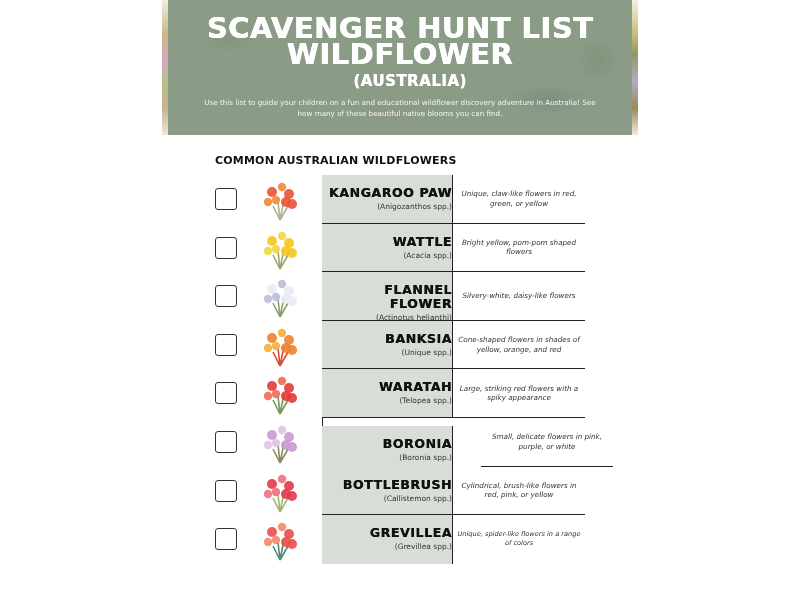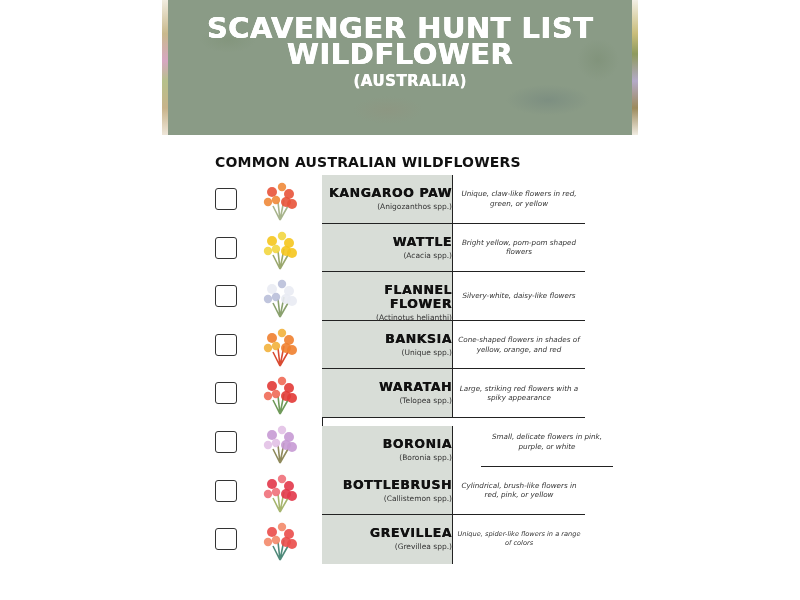--- a/index.html
+++ b/index.html
@@ -20,21 +20,21 @@
               radial-gradient(ellipse 50px 20px at 220px 110px, rgba(150,140,120,0.25), transparent 70%),
               radial-gradient(ellipse 30px 30px at 430px 60px, rgba(110,130,100,0.3), transparent 70%);
             text-align:center; color:#ffffff; }
   .title { font-family:"DejaVu Sans", sans-serif; font-weight:900; font-size:29px; line-height:26px;
            letter-spacing:0.5px; margin-top:15px; text-transform:uppercase;
            text-shadow:0 0 0.6px #fff, 0.5px 0 0 #fff; }
   .subtitle { font-weight:900; font-size:15px; margin-top:5px; letter-spacing:0.5px;
               text-shadow:0.4px 0 0 #fff;padding-left:20px; }
   .intro { font-size:7.2px; line-height:10.5px; margin:8px auto 0; width:400px; color:#f4f6f2; }
 
-  .section-heading { position:absolute; left:215px; top:154px; font-size:14px; font-weight:bold;
+  .section-heading { position:absolute; left:215px; top:154px; font-size:11px; font-weight:bold;
                      letter-spacing:0.2px; color:#111; }
 
   .rows { position:absolute; left:0; top:175px; width:800px; }
   .row { position:absolute; left:0; width:800px; height:48.6px; }
   .checkbox { position:absolute; left:215px; width:20px; height:20px; border:1.3px solid #333;
               border-radius:3px; background:#fff; top:13px; }
   .flower { position:absolute; left:258px; top:3px; width:44px; height:44px; }
 
   .table { position:absolute; left:322px; top:175px; width:263px; height:389px;
            border:1.3px solid #222; box-sizing:border-box; }
@@ -54,20 +54,21 @@
 <body>
 
 <div class="banner-wrap">
   <div class="banner-flora-l"></div>
   <div class="banner">
     <div class="title">
       <div>SCAVENGER HUNT LIST</div>
       <div>WILDFLOWER</div>
     </div>
     <div class="subtitle">(AUSTRALIA)</div>
+    <div class="intro">Use this list to guide your children on a fun and educational wildflower discovery adventure in Australia! See how many of these beautiful native blooms you can find.</div>
   </div>
   <div class="banner-flora-r"></div>
 </div>
 
 <div class="section-heading">COMMON AUSTRALIAN WILDFLOWERS</div>
 
 <div class="rows" id="rows">
     <div class="row" style="top: 0px;">
     <div class="checkbox"></div>
     <svg class="flower" viewBox="0 0 44 44">

